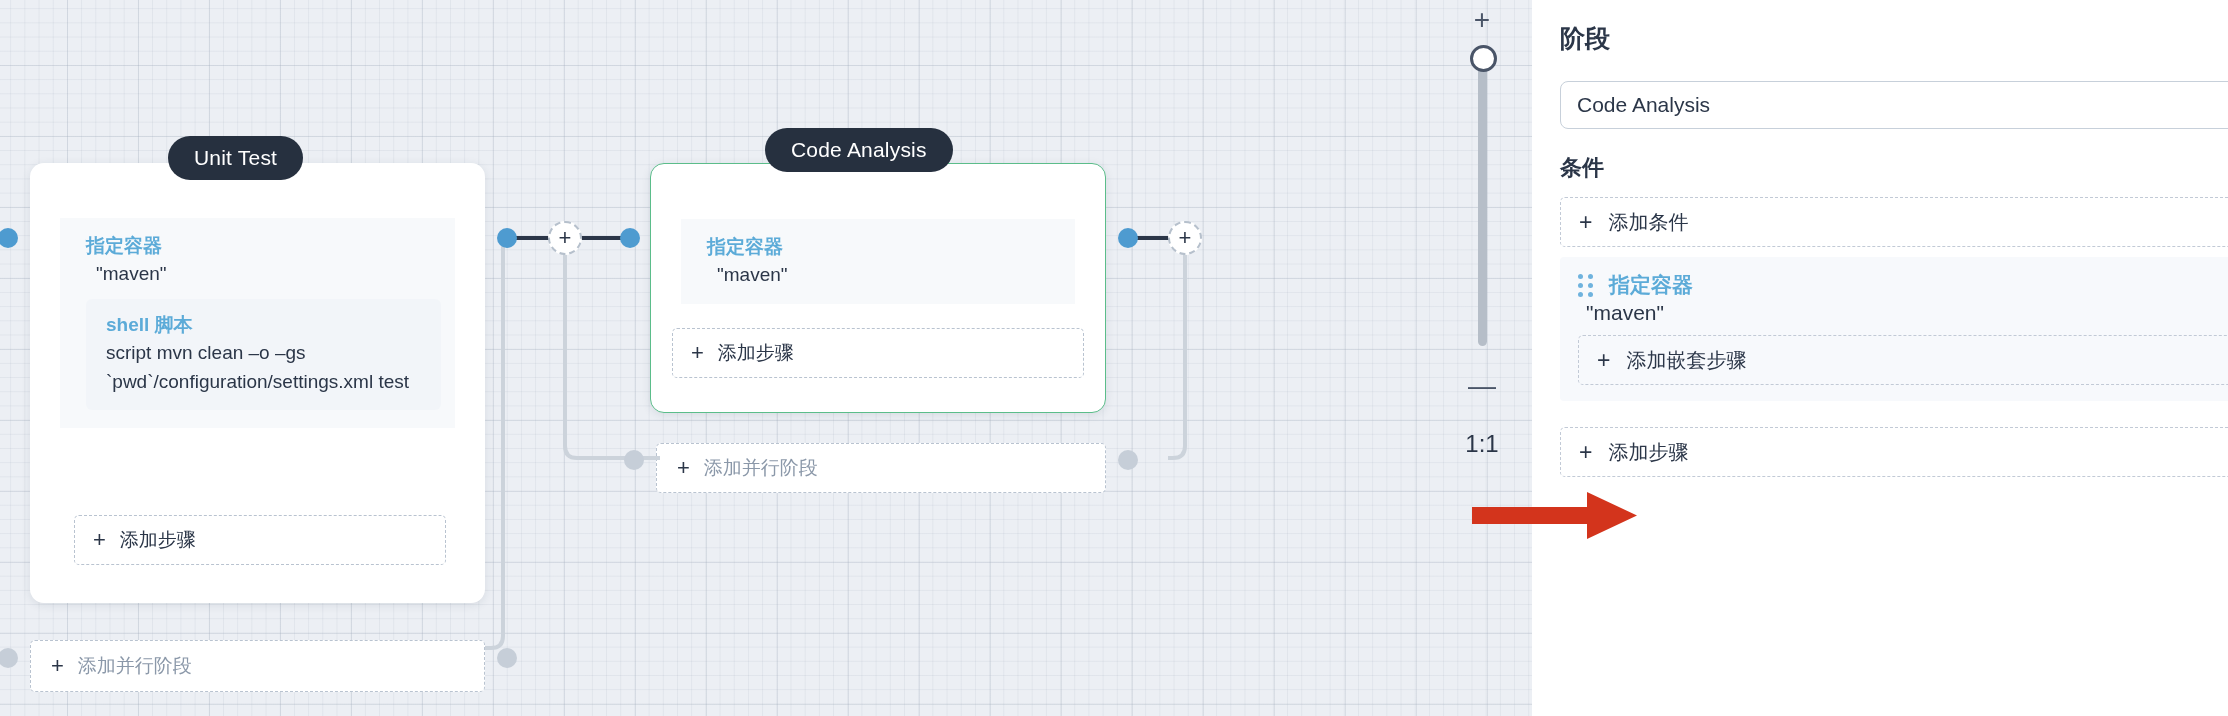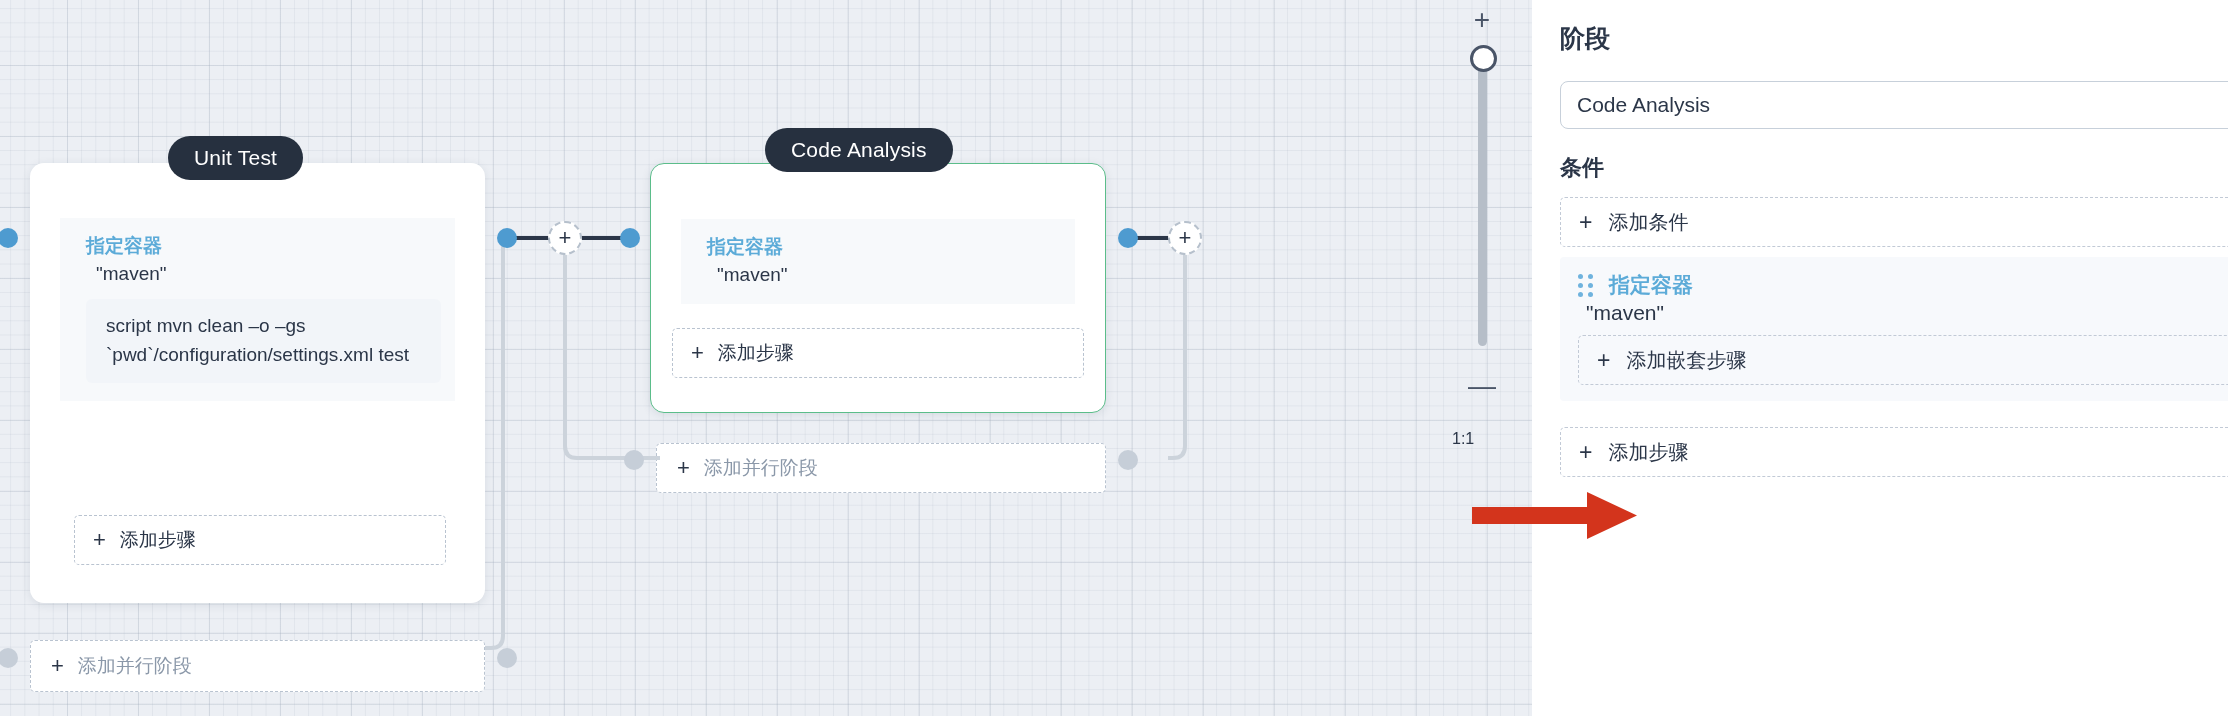--- a/index.html
+++ b/index.html
@@ -148,21 +148,21 @@
     background: #b6bec8; border-radius: 5px;
   }
   .zoom-thumb {
     position: absolute; left: 18px; top: 45px;
     width: 27px; height: 27px; border-radius: 50%;
     background: #ffffff; border: 3px solid #4a5568;
     cursor: pointer;
   }
   .zoom-ratio {
     position: absolute; left: 0; top: 430px; width: 60px;
-    font-size: 16px; color: #2b3648;
+    text-align: center; font-size: 24px; color: #2b3648;
   }
 
   
   .panel {
     position: absolute; left: 1532px; top: 0;
     width: 821px; height: 716px;
     background: #ffffff;
     padding: 22px 28px 0 28px;
   }
   .panel-head {
@@ -224,20 +224,21 @@
 
   <div class="canvas">
 
     <div class="stage-title" style="left:168px; top:136px;">Unit Test</div>
 
     <div class="stage-node" style="left:30px; top:163px; width:455px; height:440px;">
       <div class="step-block" style="margin:55px 30px 0 30px;">
         <div class="step-key">指定容器</div>
         <div class="step-val">"maven"</div>
         <div class="nested-block">
+          <div class="step-key">shell 脚本</div>
           <div class="step-val">script   mvn clean –o –gs `pwd`/configuration/settings.xml test</div>
         </div>
       </div>
       <button class="dashed-btn" style="position:absolute; left:44px; top:352px; width:372px; height:50px; padding-left:18px;">
         <span class="plus">+</span>
         <span>添加步骤</span>
       </button>
     </div>
 
     <div class="dot" style="left:-2px; top:228px;"></div>

